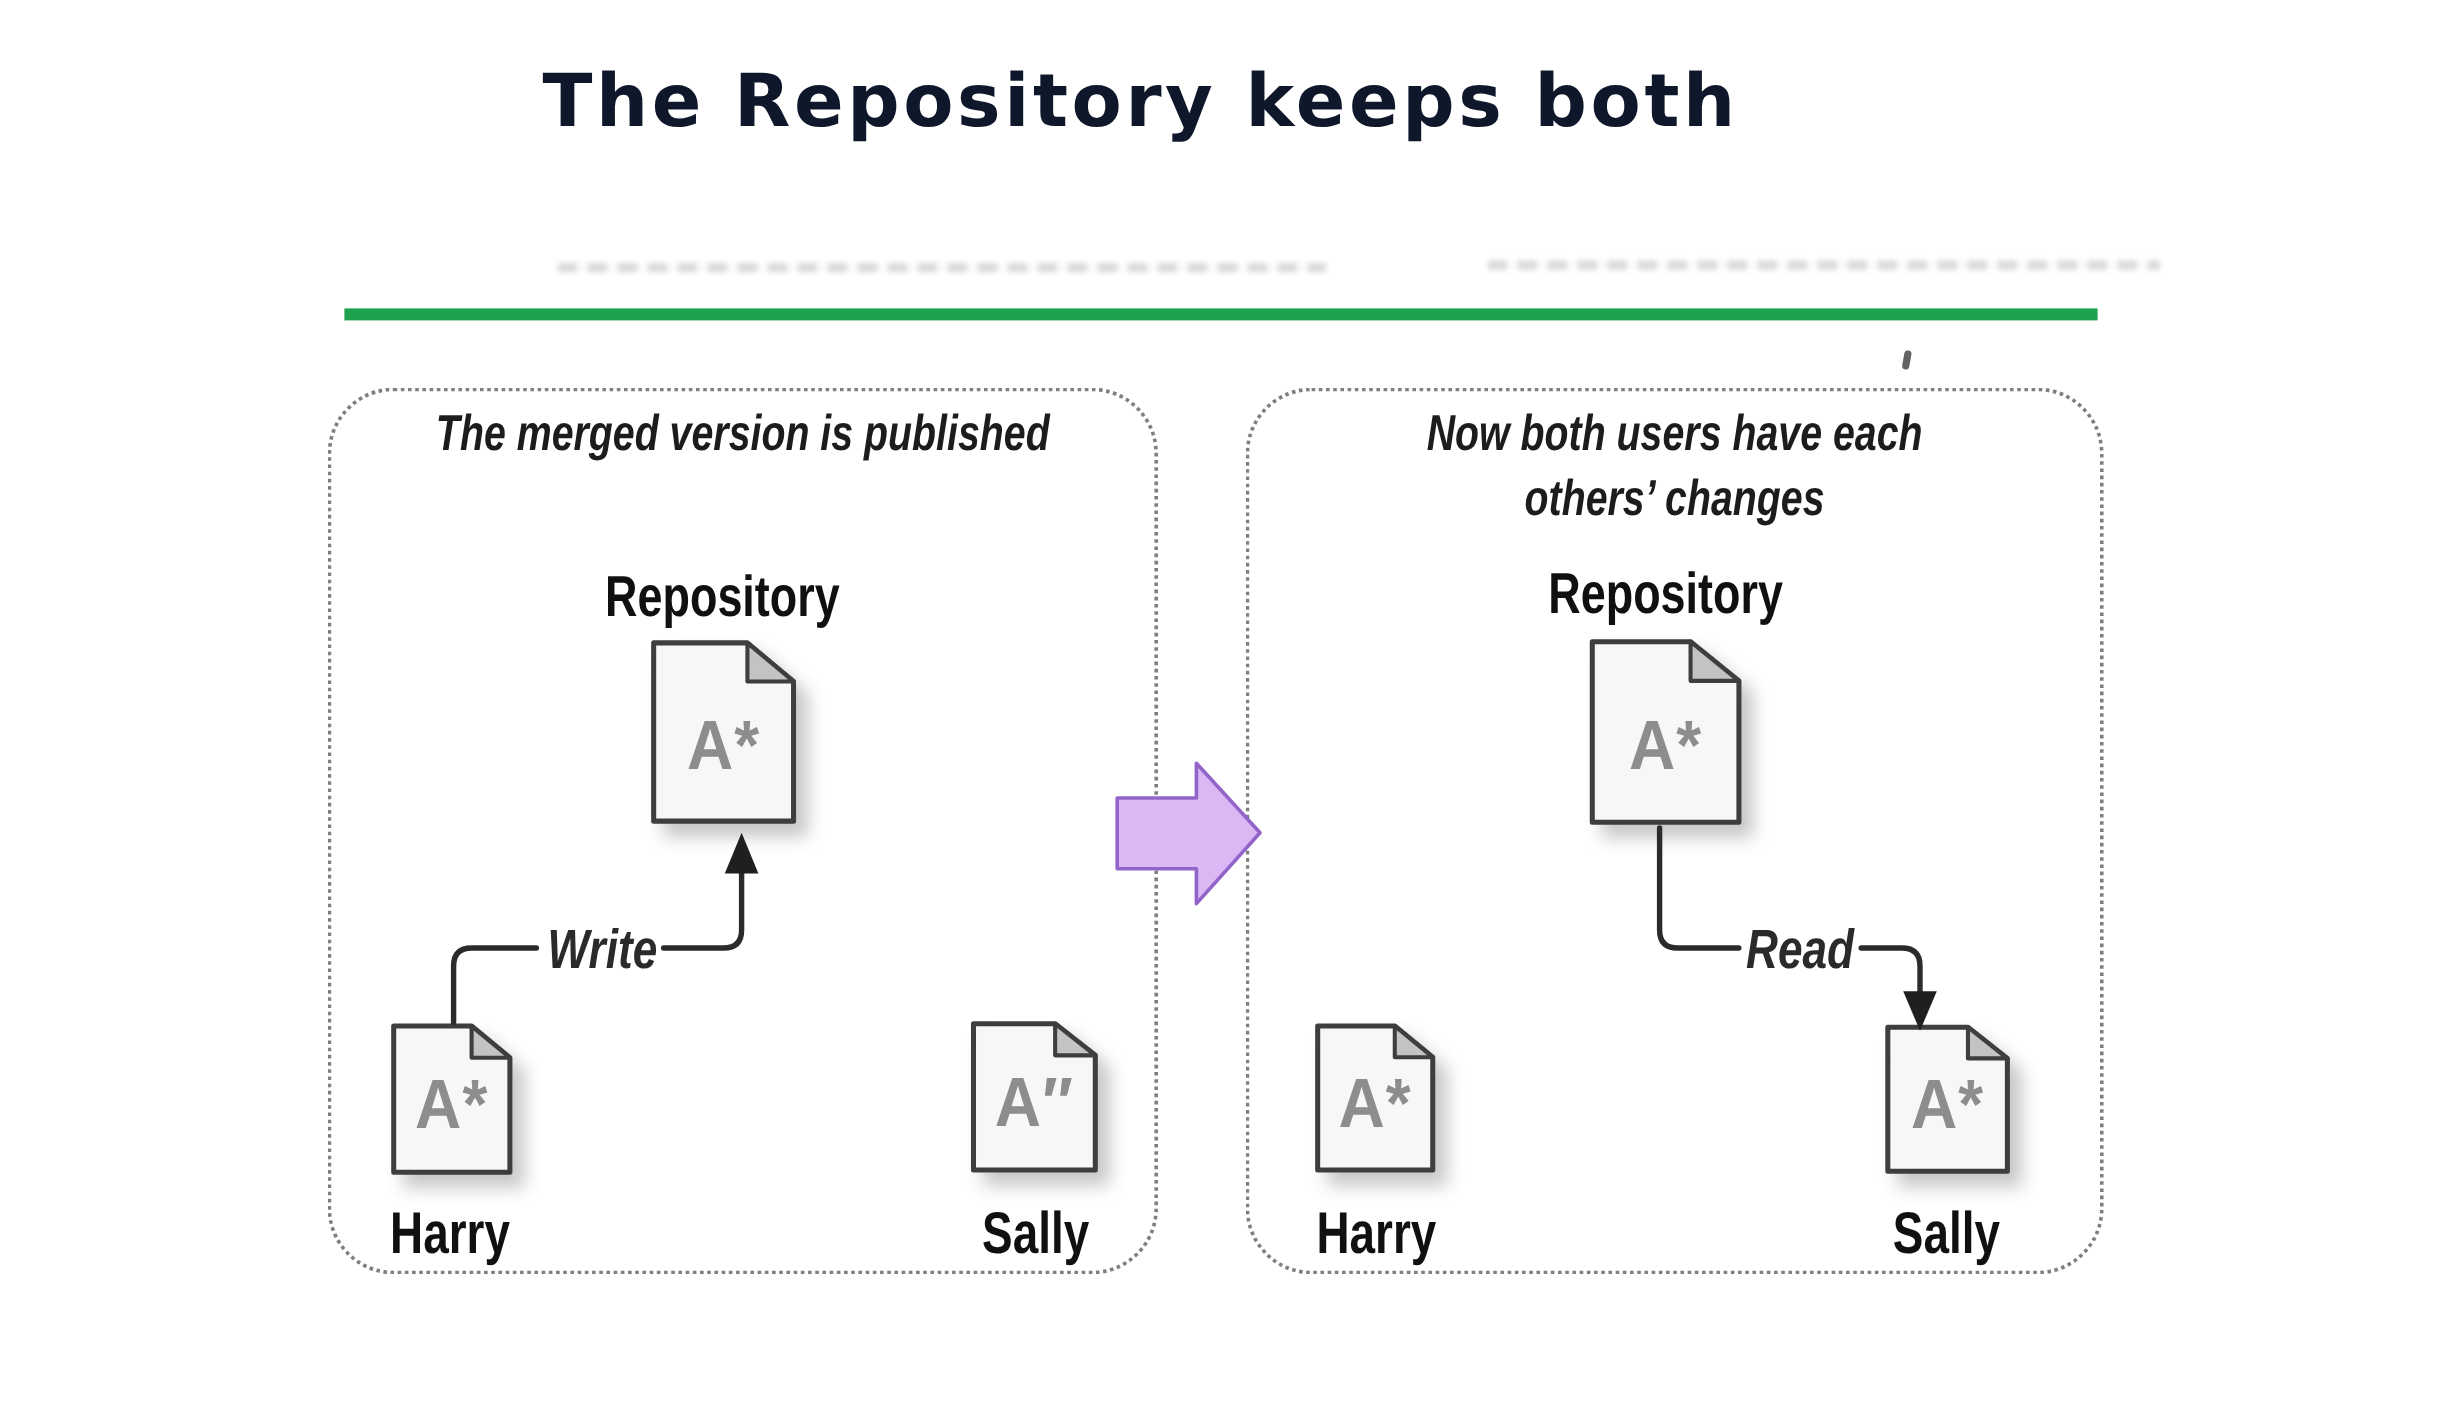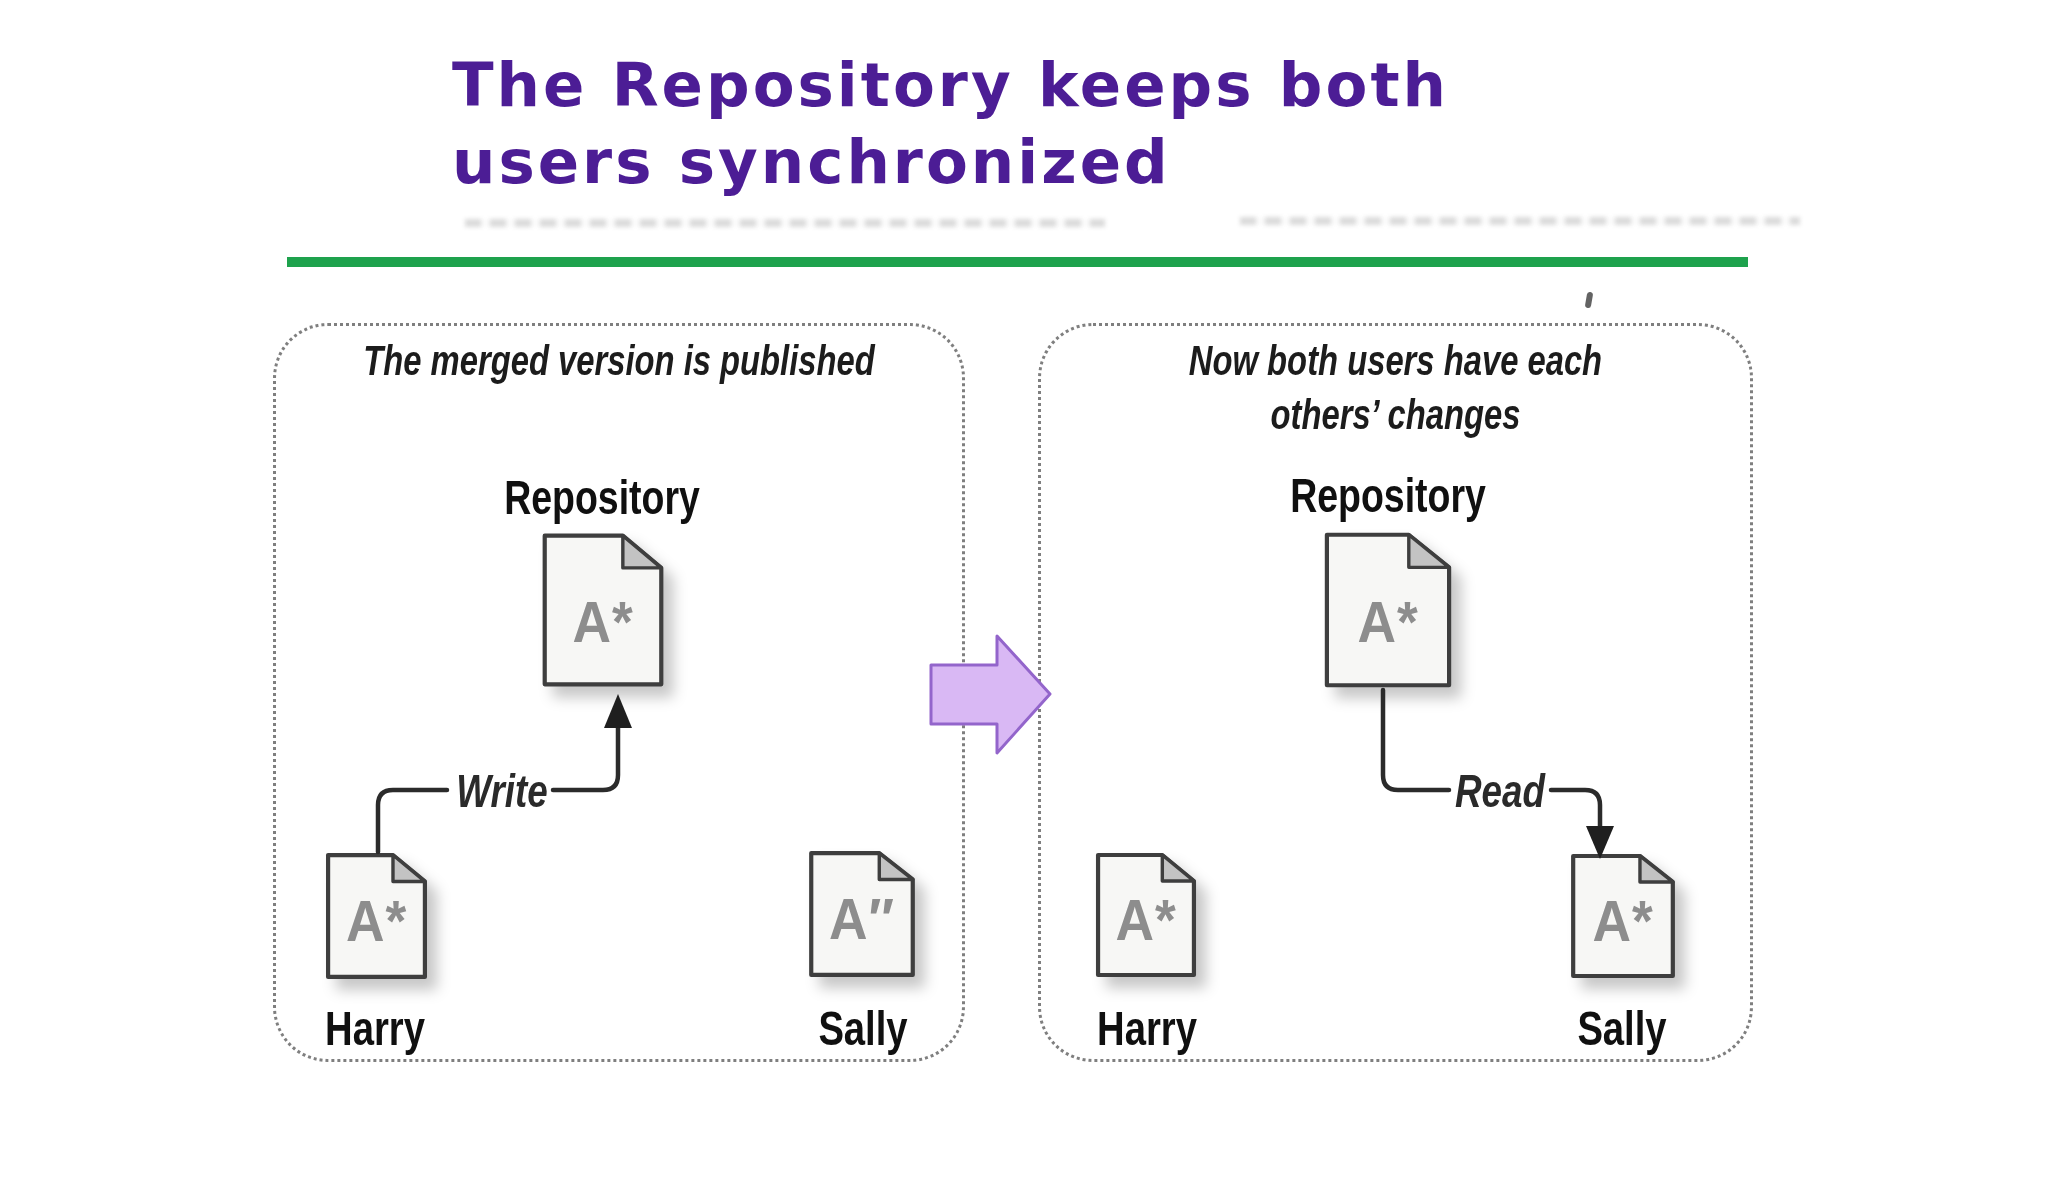--- a/index.html
+++ b/index.html
@@ -6,21 +6,21 @@
   .slide {
     position:relative; width:2048px; height:1182px;
     background:#ffffff; overflow:hidden;
     font-family:"Liberation Sans", sans-serif;
   }
 
   
   .title {
     position:absolute; left:452px; top:46px;
     font:700 61px/77px "DejaVu Sans", sans-serif;
-    letter-spacing:3px; color:#4c1d95; white-space:nowrap;
+    letter-spacing:3px; color:#0f172a; white-space:nowrap;
   }
 
   
   .divider { position:absolute; left:287px; top:257px; width:1461px; height:10px; background:#1EA24D; }
   .ghost {
     position:absolute; height:8px; opacity:.38; filter:blur(2px);
     background:repeating-linear-gradient(90deg, rgba(110,110,110,.65) 0 16px, rgba(170,170,170,.15) 16px 25px);
   }
   .ghost-1 { left:465px; top:219px; width:640px; }
   .ghost-2 { left:1240px; top:217px; width:560px; }
@@ -84,21 +84,20 @@
   .transition-arrow { position:absolute; left:929px; top:634px; width:124px; height:121px; overflow:visible; }
   .transition-arrow polygon { stroke:#9365CB; stroke-width:3; stroke-linejoin:round; }
 </style>
 </head>
 <body>
 
 <div class="slide">
 
   <div class="title">
     <div class="title-line">The Repository keeps both</div>
-    <div class="title-line">users synchronized</div>
   </div>
 
   <div class="divider"></div>
 
   <div class="ghost ghost-1"></div>
   <div class="ghost ghost-2"></div>
   <div class="tick"></div>
 
   <div class="panel panel-left"></div>
   <div class="panel panel-right"></div>

